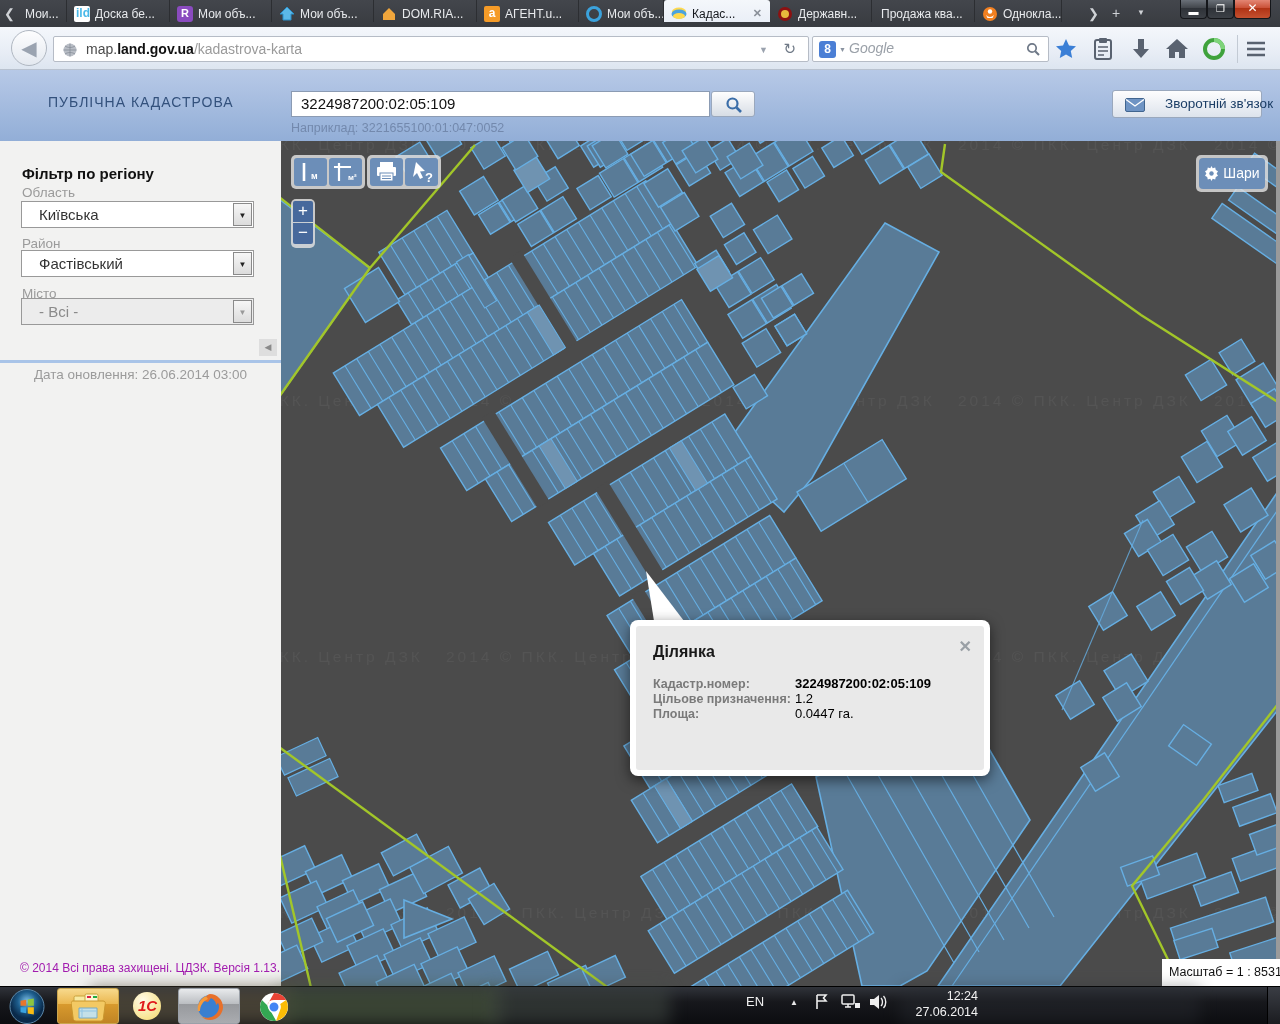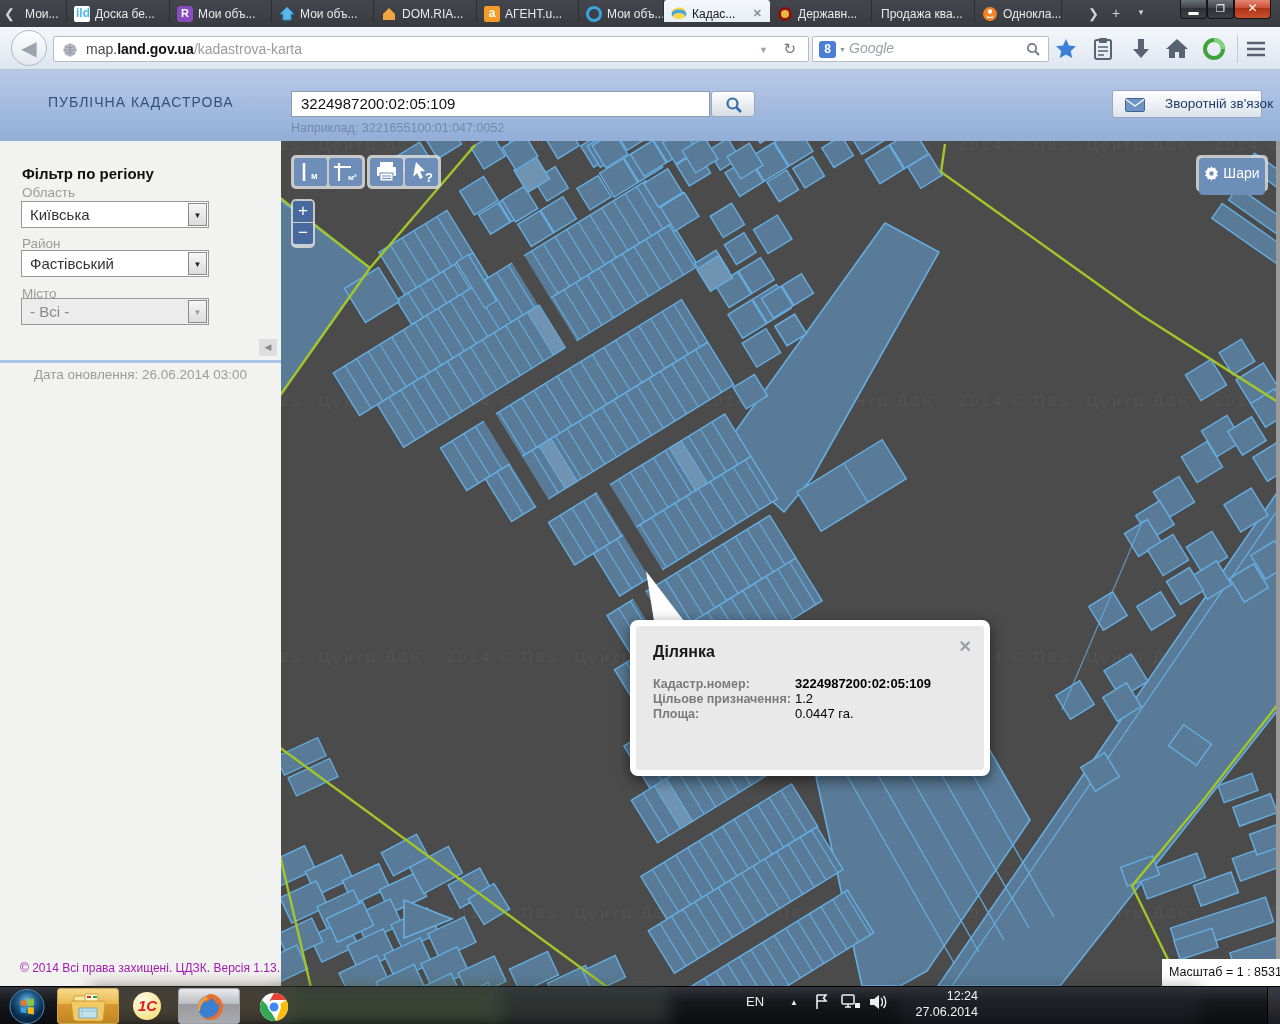--- a/index.html
+++ b/index.html
@@ -23,35 +23,35 @@
 #logo1{position:absolute;left:48px;font-size:14px;letter-spacing:1px;color:#33517c;top:24px}
 #logo2{position:absolute;left:42px;top:41px;font-size:23px;letter-spacing:2.5px;color:#33517c}
 #srch{position:absolute;left:291px;top:21px;width:419px;height:26px;background:#fff;border:1px solid #8b9bb3;font-size:15px;line-height:24px;color:#111;padding-left:9px}
 #srchbtn{position:absolute;left:711px;top:21px;width:44px;height:26px;background:linear-gradient(#fefefe,#d7dde5);border:1px solid #9aa8bd;border-radius:3px}
 #hint{position:absolute;left:291px;top:51px;font-size:12.5px;color:#7389ad}
 #fbbtn{position:absolute;left:1112px;top:20px;width:150px;height:28px;background:linear-gradient(#fdfdfe,#dde3ec);border:1px solid #9aa8bd;border-radius:3px;font-size:13.5px;color:#1c3e66;line-height:26px;white-space:nowrap}
 
 #sidebar{position:absolute;left:0;top:141px;width:281px;height:845px;background:#f2f2f1}
 #sidebar h3{font-size:15px;color:#111;position:absolute;left:22px;top:24px}
 .lbl{position:absolute;left:22px;font-size:13.5px;color:#9b9b9b}
-.sel{position:absolute;left:21px;width:188px;height:27px;background:#fff;border:1px solid #999;font-size:15px;color:#333;line-height:25px;padding-left:8px}
+.sel{position:absolute;left:21px;width:233px;height:27px;background:#fff;border:1px solid #999;font-size:15px;color:#333;line-height:25px;padding-left:17px}
 .sel .arr{position:absolute;right:1px;top:1px;width:19px;height:23px;background:linear-gradient(#f6f6f6,#dcdcdc);border:1px solid #8a8a8a;text-align:center;font-size:8px;line-height:23px;color:#222}
 .sel.dis{background:#ececec;color:#8a8a8a}
 #collapse{position:absolute;left:259px;top:198px;width:18px;height:17px;background:#dedede;color:#8a8a8a;font-size:9px;text-align:center;line-height:17px}
 #bluebar{position:absolute;left:0;top:219px;width:281px;height:3px;background:#a9c4e8}
 #datetext{position:absolute;left:0;top:226px;width:281px;text-align:center;font-size:13.5px;color:#9b9b9b}
 #footer{position:absolute;left:20px;top:820px;font-size:12px;color:#a21caf}
 
 #map{position:absolute;left:281px;top:141px;width:999px;height:845px;background:#4b4b4b;overflow:hidden}
 .mapbtn-wrap{position:absolute;background:rgba(222,222,222,0.85);border-radius:5px;display:flex;padding:3px;gap:2px}
 .mapbtn{background:#6c8eb8;border-radius:3px;width:33px;height:28px;position:relative;color:#fff}
 #zoomctl{position:absolute;left:10px;top:58px;width:24px;height:49px;background:rgba(222,222,222,0.85);border-radius:5px;padding:2px}
 .zbtn{width:20px;height:21px;background:#47699c;color:#fff;text-align:center;font-size:17px;line-height:19px;border-radius:2px}
 #layersbtn{position:absolute;left:915px;top:14px;width:72px;height:37px;background:rgba(228,228,228,0.8);border-radius:5px;padding:3px}
-#layersbtn .inner{width:66px;height:37px;background:#6c8eb8;border-radius:4px;color:#fff;font-size:14px;text-align:center;line-height:30px}
+#layersbtn .inner{width:66px;height:31px;background:#6c8eb8;border-radius:4px;color:#fff;font-size:14px;text-align:center;line-height:30px}
 #scalebox{position:absolute;left:881px;top:818px;width:118px;height:27px;background:#fff;color:#111;font-size:12.5px;line-height:26px;padding-left:7px;white-space:nowrap}
 
 #popup{position:absolute;left:630px;top:620px;width:360px;height:156px;background:#fff;border-radius:8px;box-shadow:0 4px 14px rgba(0,0,0,0.55)}
 #popup .inner{position:absolute;left:6px;top:6px;right:6px;bottom:6px;background:#e9e9e9;border-radius:3px}
 #popup h4{position:absolute;left:23px;top:23px;font-size:16px;color:#1a1a1a}
 #popup .x{position:absolute;right:18px;top:17px;font-size:16px;color:#9aa0a6;font-weight:bold}
 .prow{position:absolute;left:23px;font-size:12.5px;color:#7a7a7a;font-weight:bold}
 .pval{position:absolute;left:165px;font-size:13px;color:#000}
 
 #taskbar{position:absolute;left:0;top:986px;width:1280px;height:38px;background:linear-gradient(#30333a,#17181c 40%,#0c0d10);border-top:1px solid #000}

